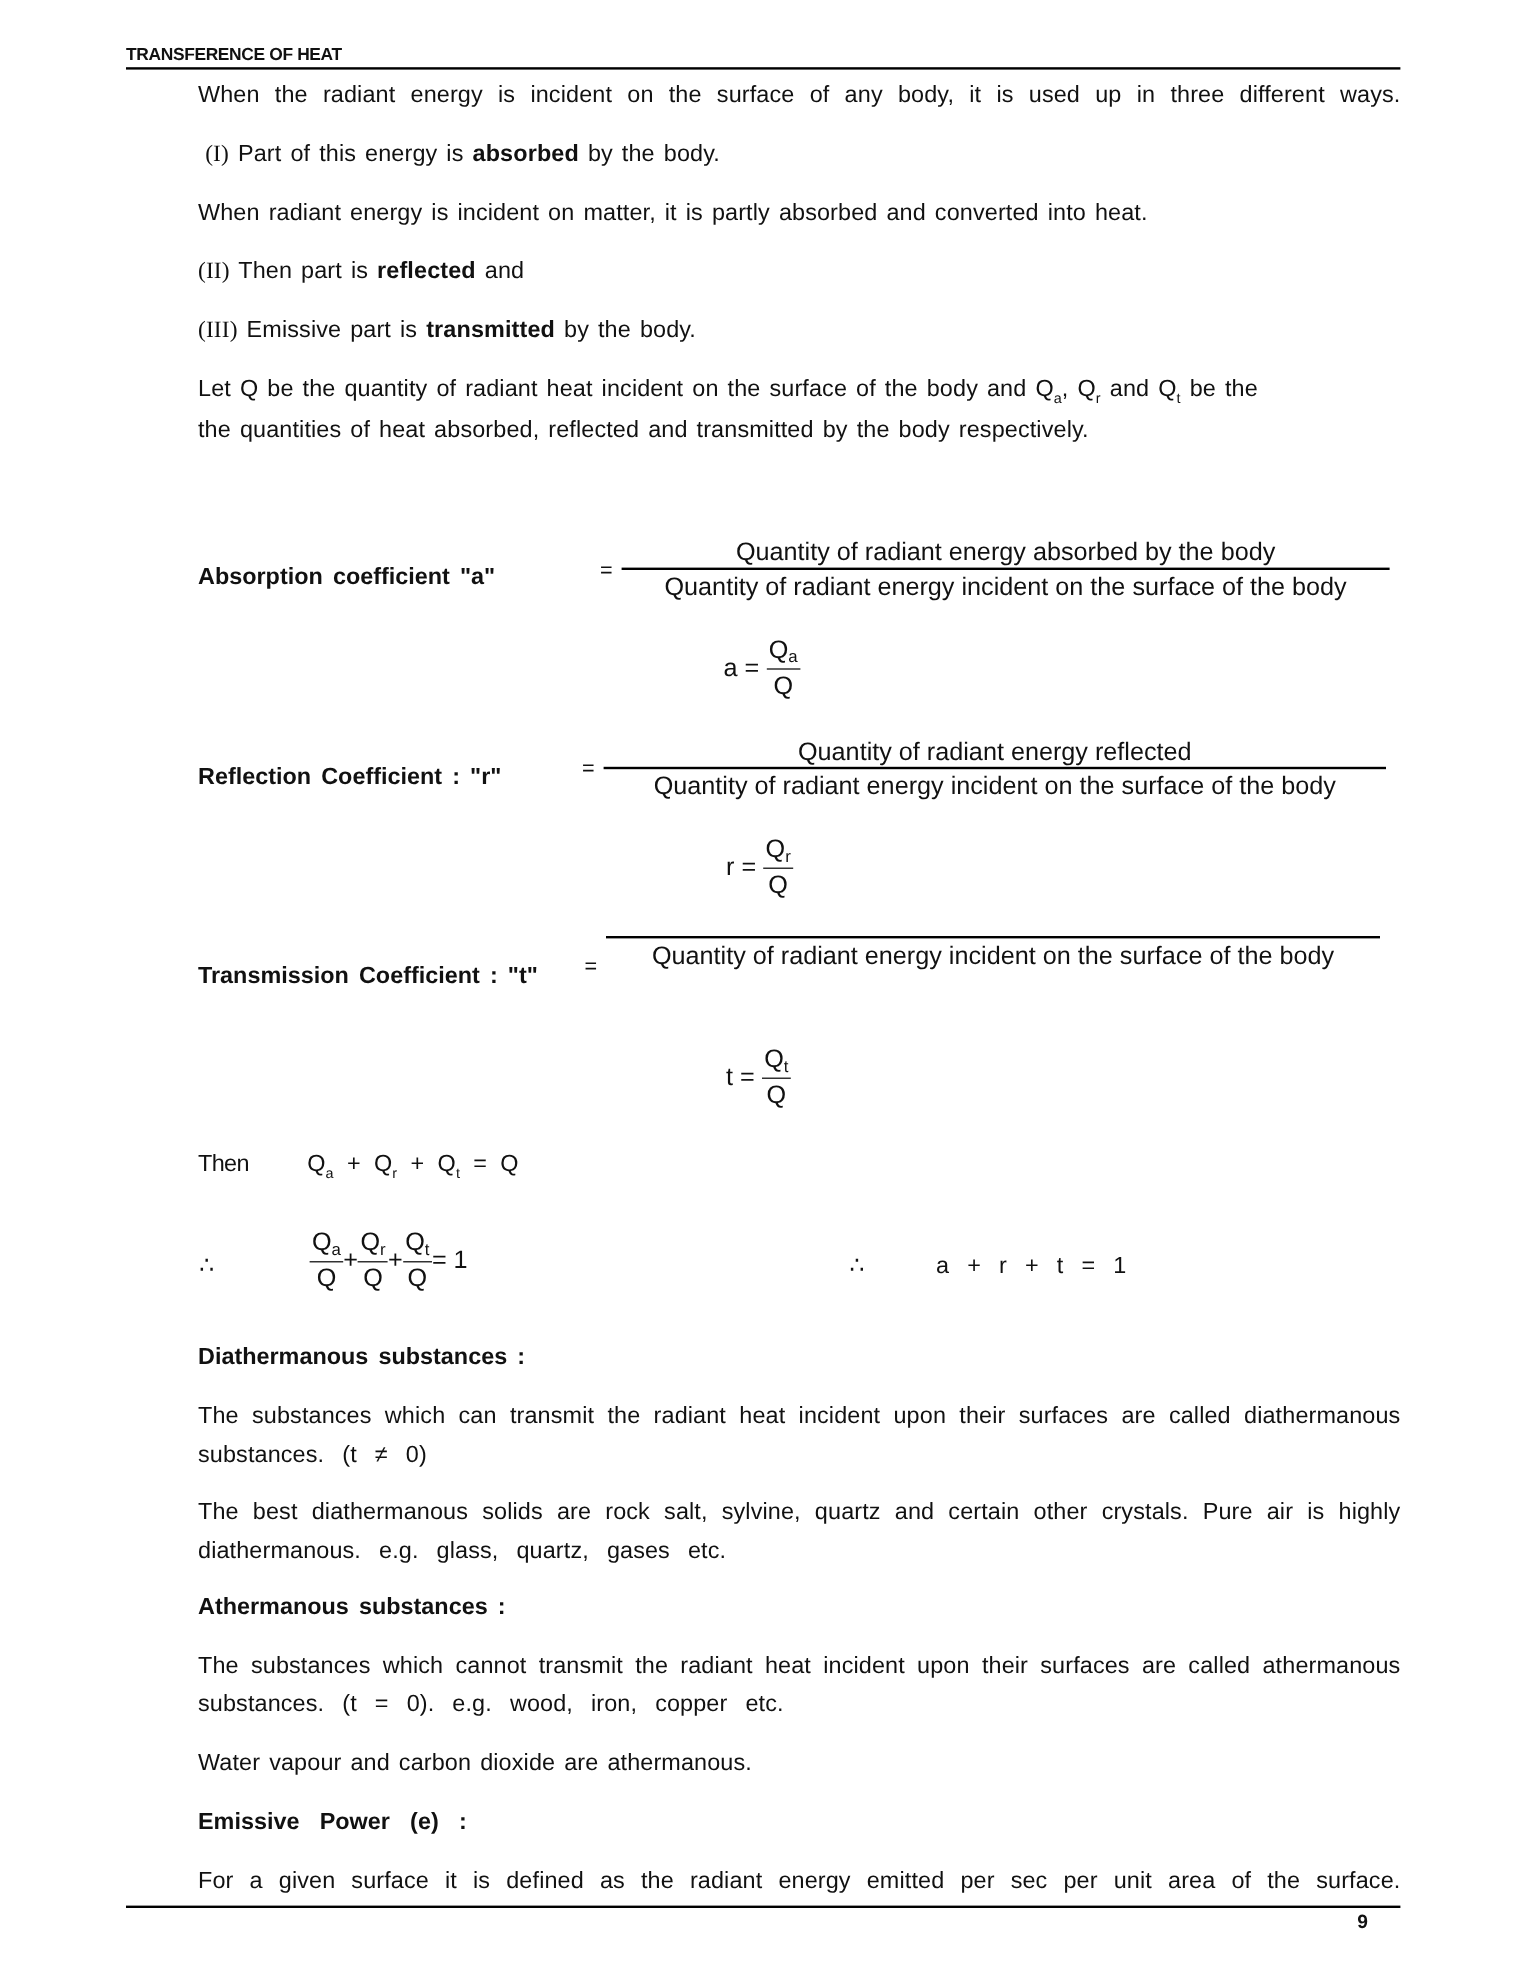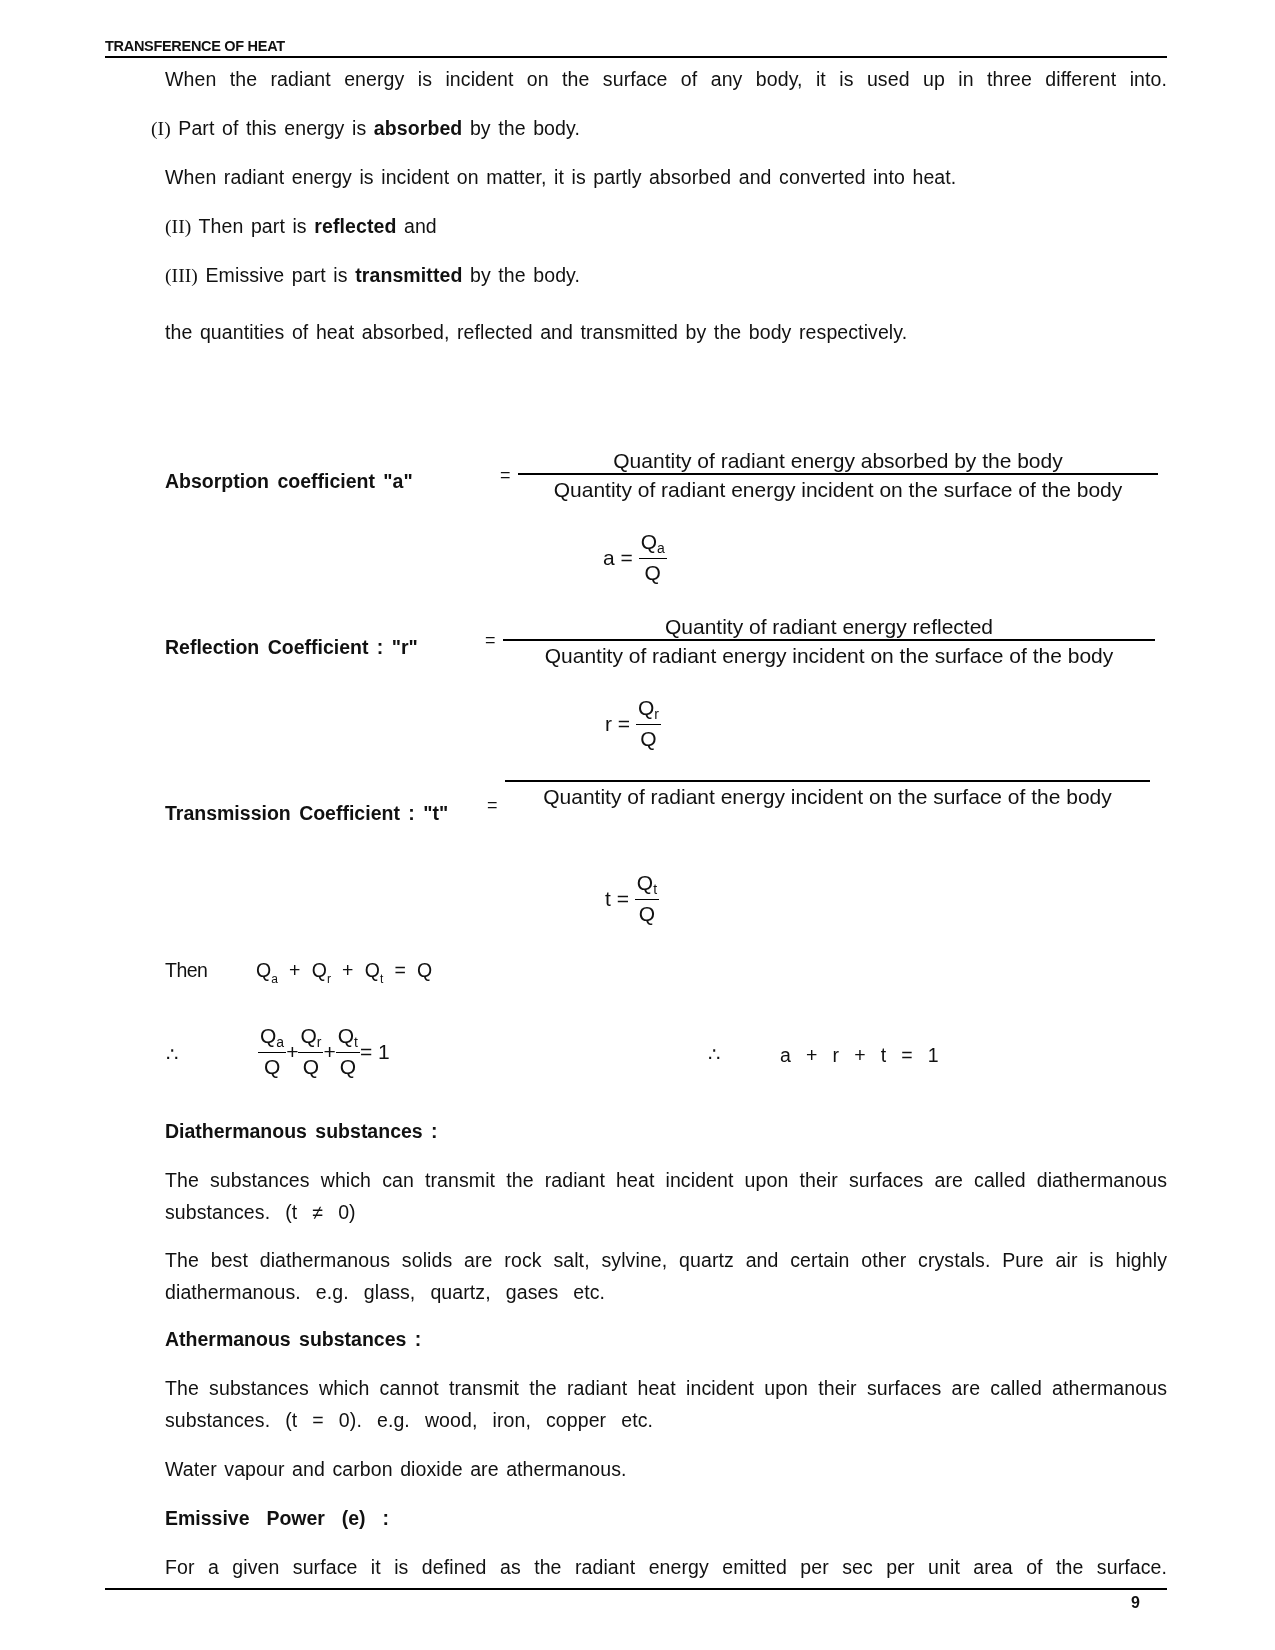--- a/index.html
+++ b/index.html
@@ -25,23 +25,23 @@
   .sf .s { font-size:14px; vertical-align:-4px; }
   .small-eq { font-size:21px; }
   .pagenum { right:135px; top:1594px; font-size:16px; font-weight:bold; }
 </style>
 </head>
 <body>
 
 <div class="abs hdr">TRANSFERENCE OF HEAT</div>
 <div class="rule" style="top:56px;"></div>
 
-<div class="abs p justify" style="left:165px; top:68px;">When the radiant energy is incident on the surface of any body, it is used up in three different into.</div>
+<div class="abs p justify" style="left:165px; top:68px;">When the radiant energy is incident on the surface of any body, it is used up in three different ways.</div>
 
-<div class="abs p" style="left:151px; top:117px;text-align:right;">
+<div class="abs p" style="left:171px; top:117px;text-align:right;">
   <span class="roman">(I)</span>
   <span>Part of this energy is</span>
   <span class="b">absorbed</span>
   <span>by the body.</span>
 </div>
 
 <div class="abs p" style="left:165px; top:166px;">When radiant energy is incident on matter, it is partly absorbed and converted into heat.</div>
 
 <div class="abs p" style="left:165px; top:215px;">
   <span class="roman">(II)</span>
@@ -51,20 +51,25 @@
 </div>
 
 <div class="abs p" style="left:165px; top:264px;">
   <span class="roman">(III)</span>
   <span>Emissive part is</span>
   <span class="b">transmitted</span>
   <span>by the body.</span>
 </div>
 
 <div class="abs p" style="left:165px; top:313px; width:1002px;">
+  <div style="display:flex; justify-content:space-between;">
+    <span>
+      <span>Let Q be the quantity of radiant heat incident on the surface of the body and Q</span><span class="sub">a</span><span>,  Q</span><span class="sub">r</span><span> and Q</span><span class="sub">t</span><span> be the</span>
+    </span>
+  </div>
   <div style="margin-top:8px;">the quantities of heat absorbed, reflected and transmitted by the body respectively.</div>
 </div>
 
 <div class="abs lbl" style="left:165px; top:470px;">Absorption  coefficient    "a"</div>
 <div class="abs eq" style="left:500px; top:465px;">=</div>
 <div class="frac" style="left:518px; top:449px; width:640px;">
   <span class="num">Quantity of radiant energy absorbed by the body</span>
   <span class="bar"></span>
   <span class="den">Quantity of radiant energy incident on the surface of the body</span>
 </div>

